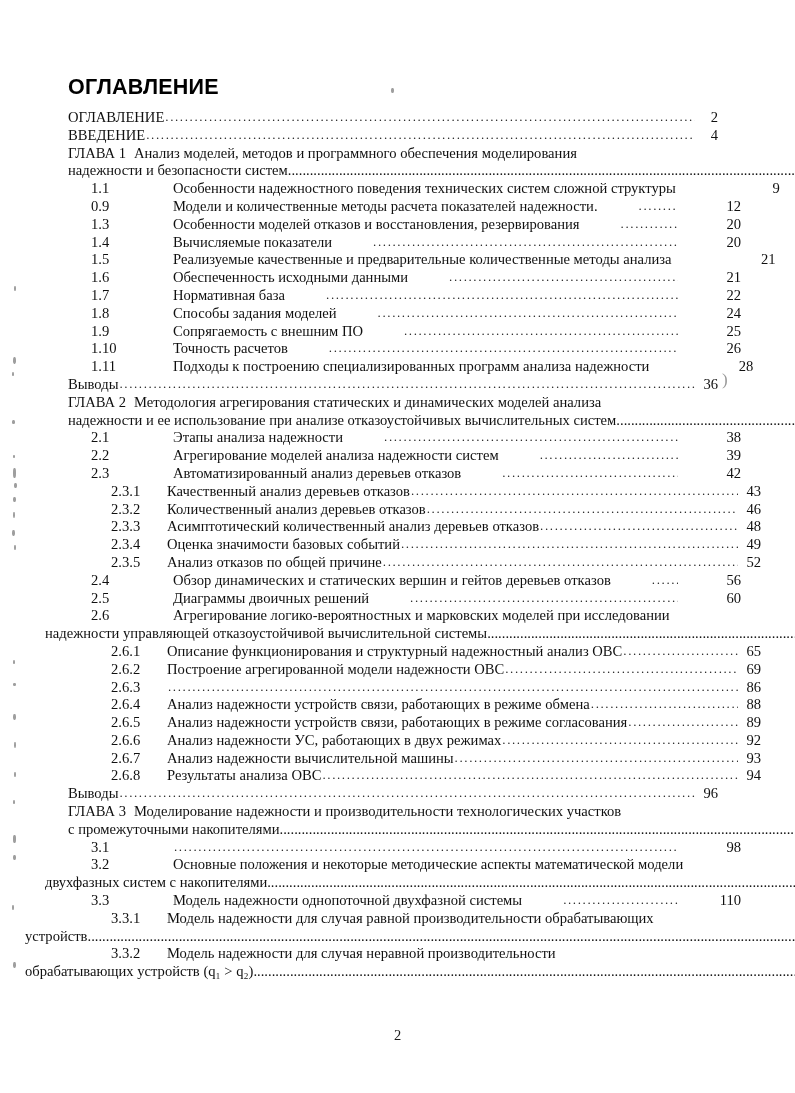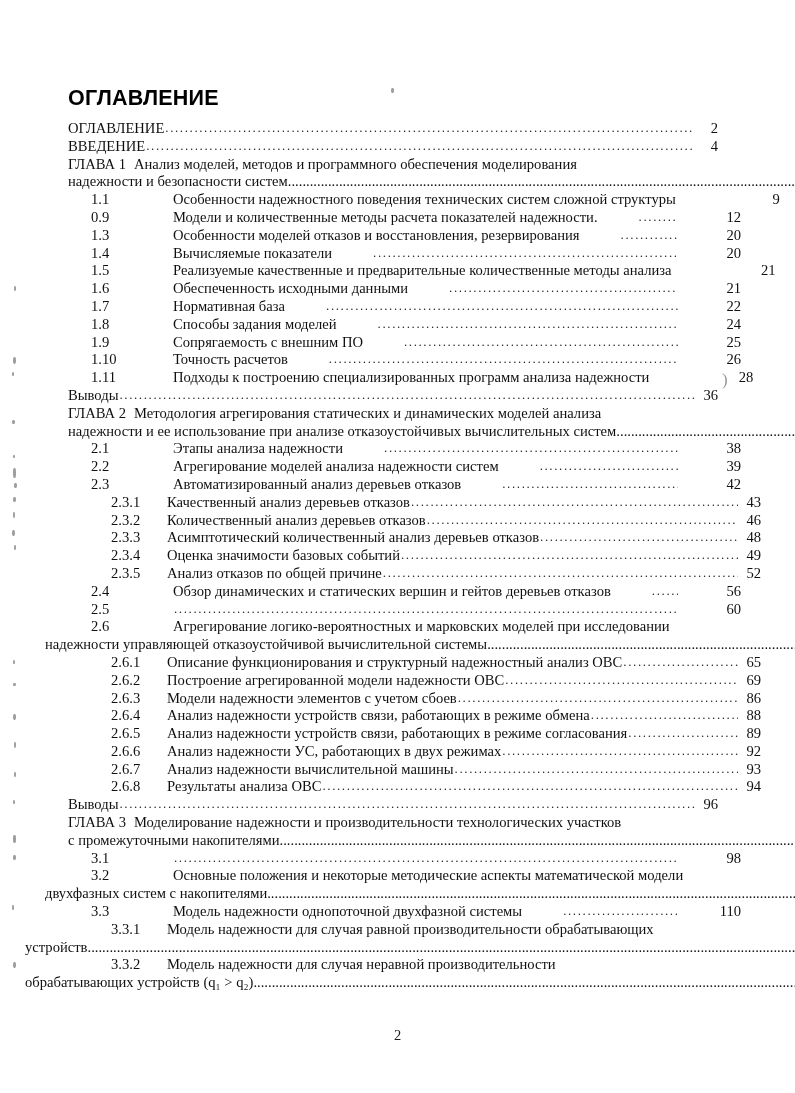--- a/index.html
+++ b/index.html
@@ -34,21 +34,21 @@
     font-size: 9px;
     line-height: 1;
     font-family: "Liberation Serif", serif;
     pointer-events: none;
     user-select: none;
   }
   
   .content {
     position: absolute;
     left: 68px;
-    top: 86px;
+    top: 75px;
     width: 650px;
   }
   h1.toc-title {
     font-family: "Liberation Sans", "DejaVu Sans", sans-serif;
     font-weight: bold;
     font-size: 21.5px;
     letter-spacing: 0.2px;
     margin: 0 0 9px 0;
     color: #000000;
   }
@@ -378,20 +378,21 @@
           <div class="line lvl-1">
             <span class="num">2.4</span>
             <span class="txt">Обзор динамических и статических вершин и гейтов деревьев отказов</span>
             <span class="dots">...........................................................................................................................................................................................................................</span>
             <span class="pg">56</span>
           </div>
         </div>
         <div class="toc-entry">
           <div class="line lvl-1">
             <span class="num">2.5</span>
+            <span class="txt">Диаграммы двоичных решений</span>
             <span class="dots">...........................................................................................................................................................................................................................</span>
             <span class="pg">60</span>
           </div>
         </div>
         <div class="toc-entry">
           <div class="wrap-first lvl-1">
             <span class="num">2.6</span>
             <span class="txt">Агрегирование логико-вероятностных и марковских моделей при исследовании</span>
           </div>
           <div class="cont hang-1">
@@ -411,21 +412,20 @@
           <div class="line lvl-2">
             <span class="num">2.6.2</span>
             <span class="txt">Построение агрегированной модели надежности ОВС</span>
             <span class="dots">...........................................................................................................................................................................................................................</span>
             <span class="pg">69</span>
           </div>
         </div>
         <div class="toc-entry">
           <div class="line lvl-2">
             <span class="num">2.6.3</span>
-            <span class="txt">Модели надежности элементов с учетом сбоев</span>
             <span class="dots">...........................................................................................................................................................................................................................</span>
             <span class="pg">86</span>
           </div>
         </div>
         <div class="toc-entry">
           <div class="line lvl-2">
             <span class="num">2.6.4</span>
             <span class="txt">Анализ надежности устройств связи, работающих в режиме обмена</span>
             <span class="dots">...........................................................................................................................................................................................................................</span>
             <span class="pg">88</span>

